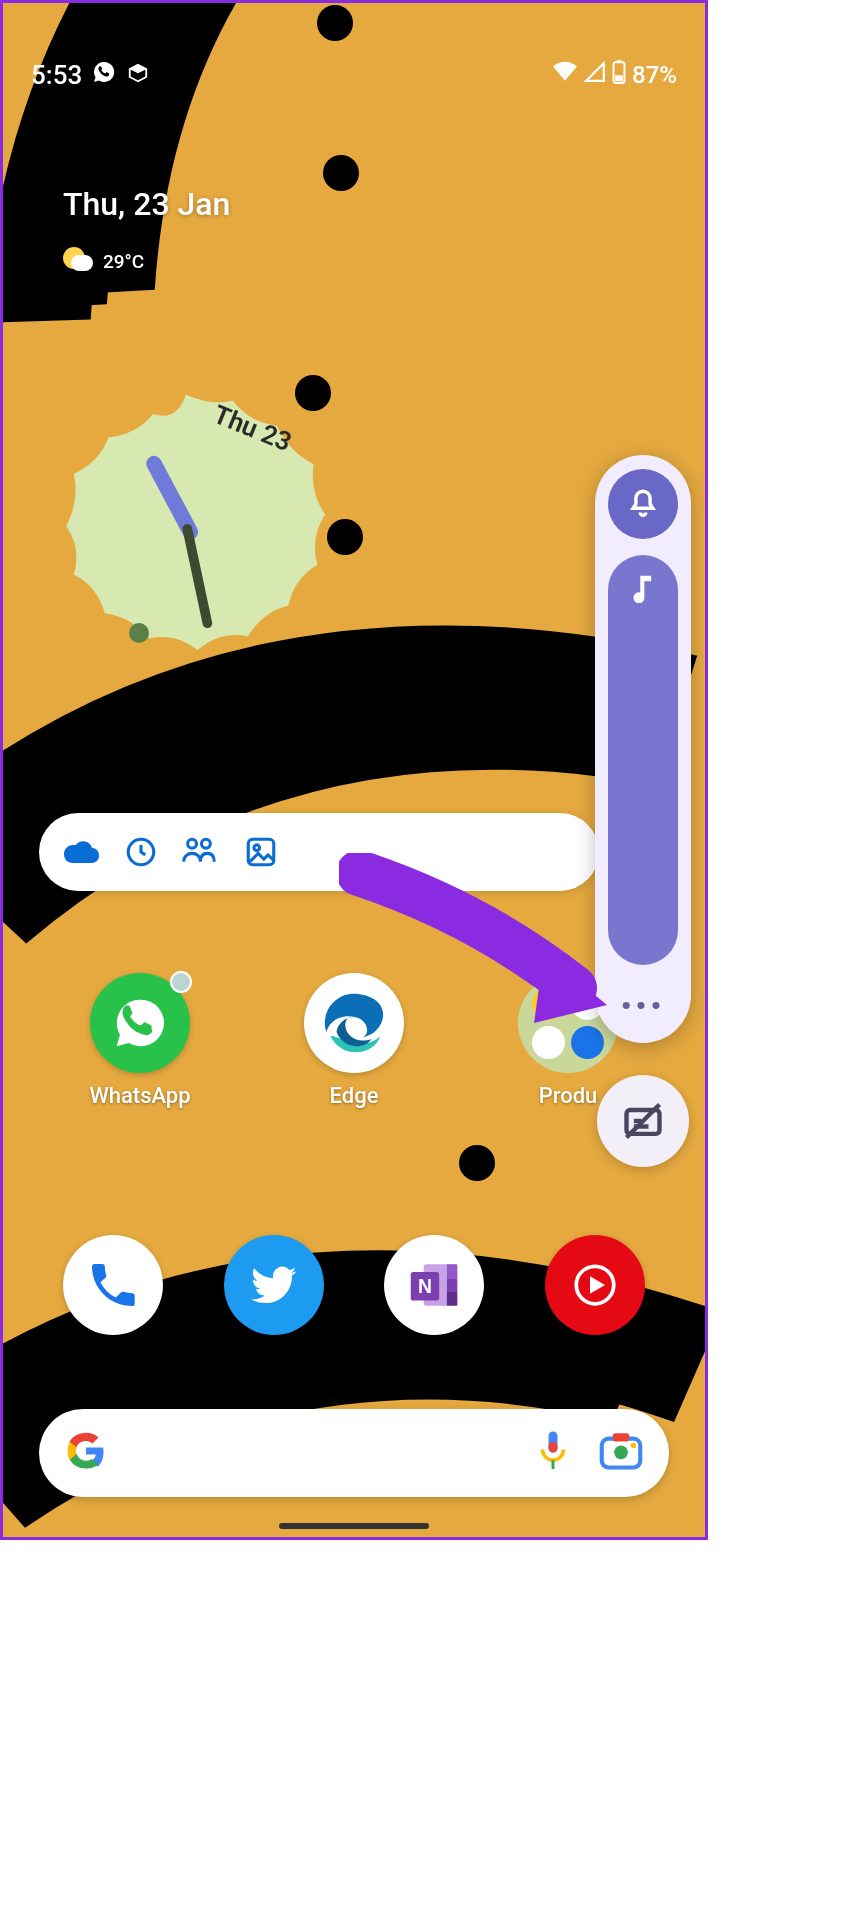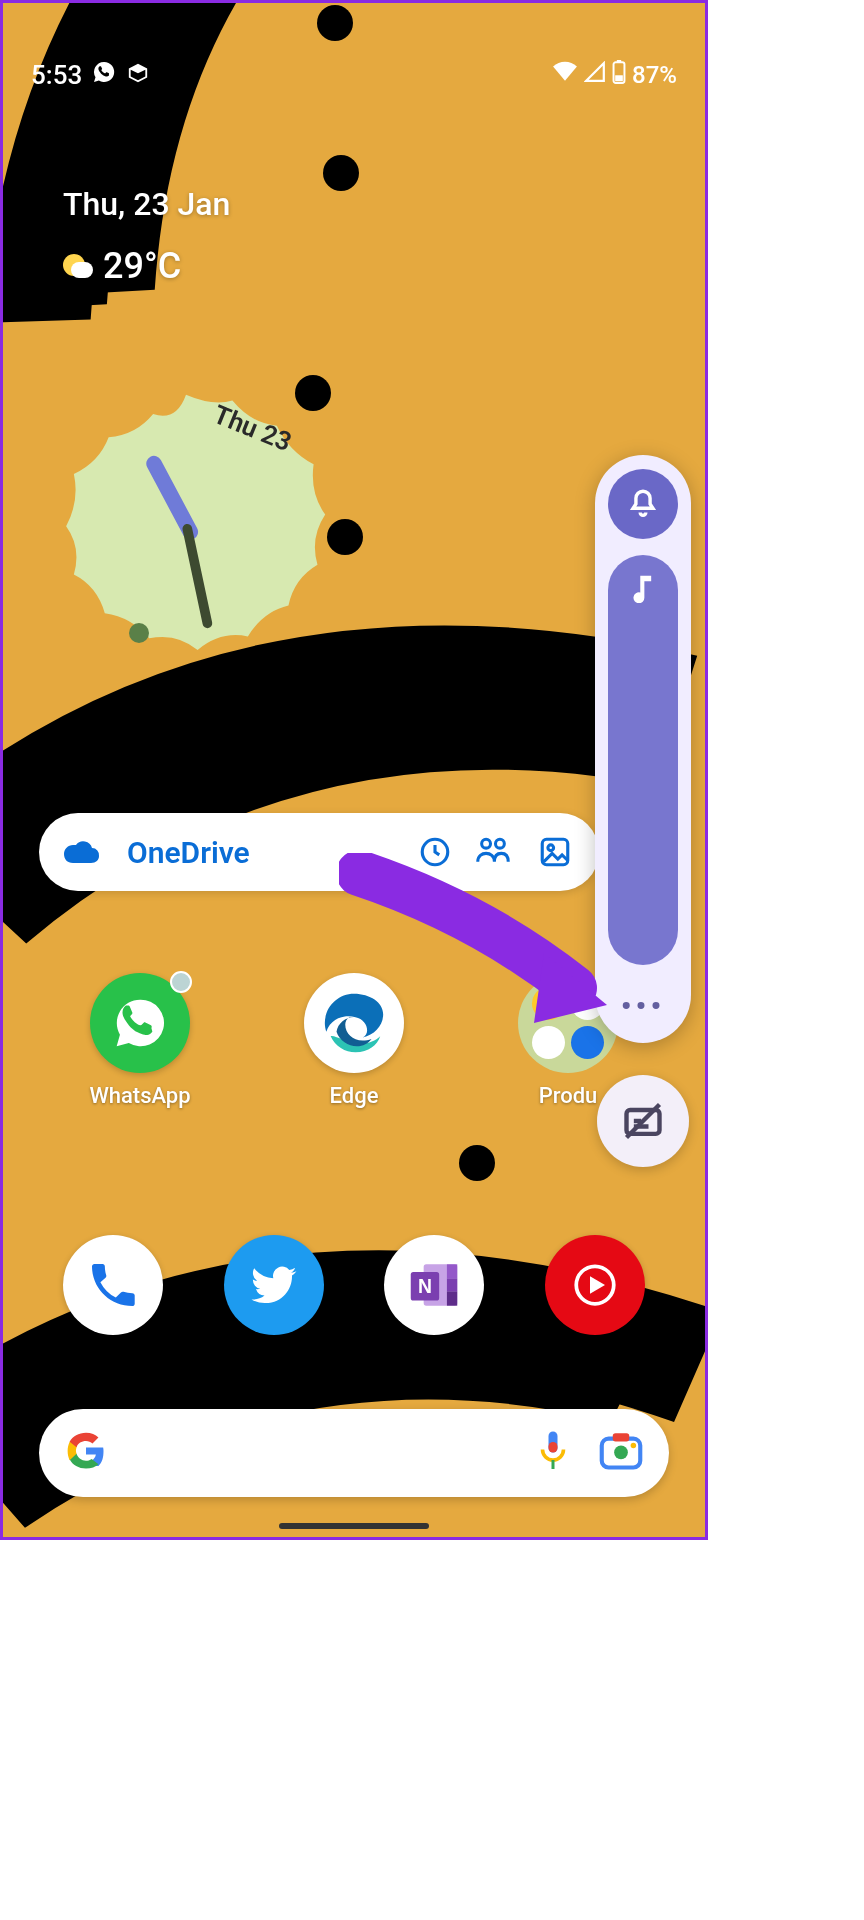--- a/index.html
+++ b/index.html
@@ -28,21 +28,21 @@
   }
   .status-left, .status-right { display: flex; align-items: center; gap: 10px; }
   .status-right { gap: 6px; font-size: 24px; }
 
   
   .date-weather {
     position: absolute; left: 60px; top: 182px; color: #fff;
     text-shadow: 0 1px 4px rgba(0,0,0,.3);
   }
   .date-weather .date { font-size: 32px; font-weight: 500; }
-  .date-weather .weather { margin-top: 22px; font-size: 36px; font-weight: 500; display:flex; align-items:center; gap:12px;}
+  .date-weather .weather { margin-top: 22px; font-size: 19px; font-weight: 500; display:flex; align-items:flex-end; gap:12px;}
   .sun-icon { width:28px; height:28px; display:inline-block; position:relative; }
   .sun-icon::before{content:"";position:absolute;width:22px;height:22px;background:#ffd54f;border-radius:50%;left:0;top:2px;}
   .sun-icon::after{content:"";position:absolute;width:22px;height:16px;background:#fff;border-radius:10px;left:8px;top:10px;}
 
   
   .clock-widget {
     position: absolute; left: 38px; top: 384px;
     width: 290px; height: 290px;
   }
   .clock-face { width:100%; height:100%; }
@@ -200,21 +200,20 @@
   <div class="clock-label">Thu 23</div>
   <div class="clock-dot"></div>
 </div>
 
 <div class="onedrive-bar">
   <span class="od-icon">
     <svg width="40" height="28" viewBox="0 0 40 26">
         <path fill="#0a6dd6" d="M13 6a9 9 0 0 1 16 3 7 7 0 0 1 7 8c0 4-3 7-8 7H10C4 24 1 20 1 15c0-5 4-9 9-9z"></path>
       </svg>
   </span>
-  <span class="title">OneDrive</span>
   <span class="od-icon">
     <svg width="34" height="34" viewBox="0 0 24 24" fill="none" stroke="#0a6dd6" stroke-width="2.2">
         <circle cx="12" cy="12" r="9"></circle>
         <path d="M12 7v5l3 2"></path>
       </svg>
   </span>
   <span class="od-icon">
     <svg width="36" height="34" viewBox="0 0 26 24" fill="none" stroke="#0a6dd6" stroke-width="2.2">
         <circle cx="8" cy="6" r="3.2"></circle>
         <circle cx="18" cy="6" r="3.2"></circle>

